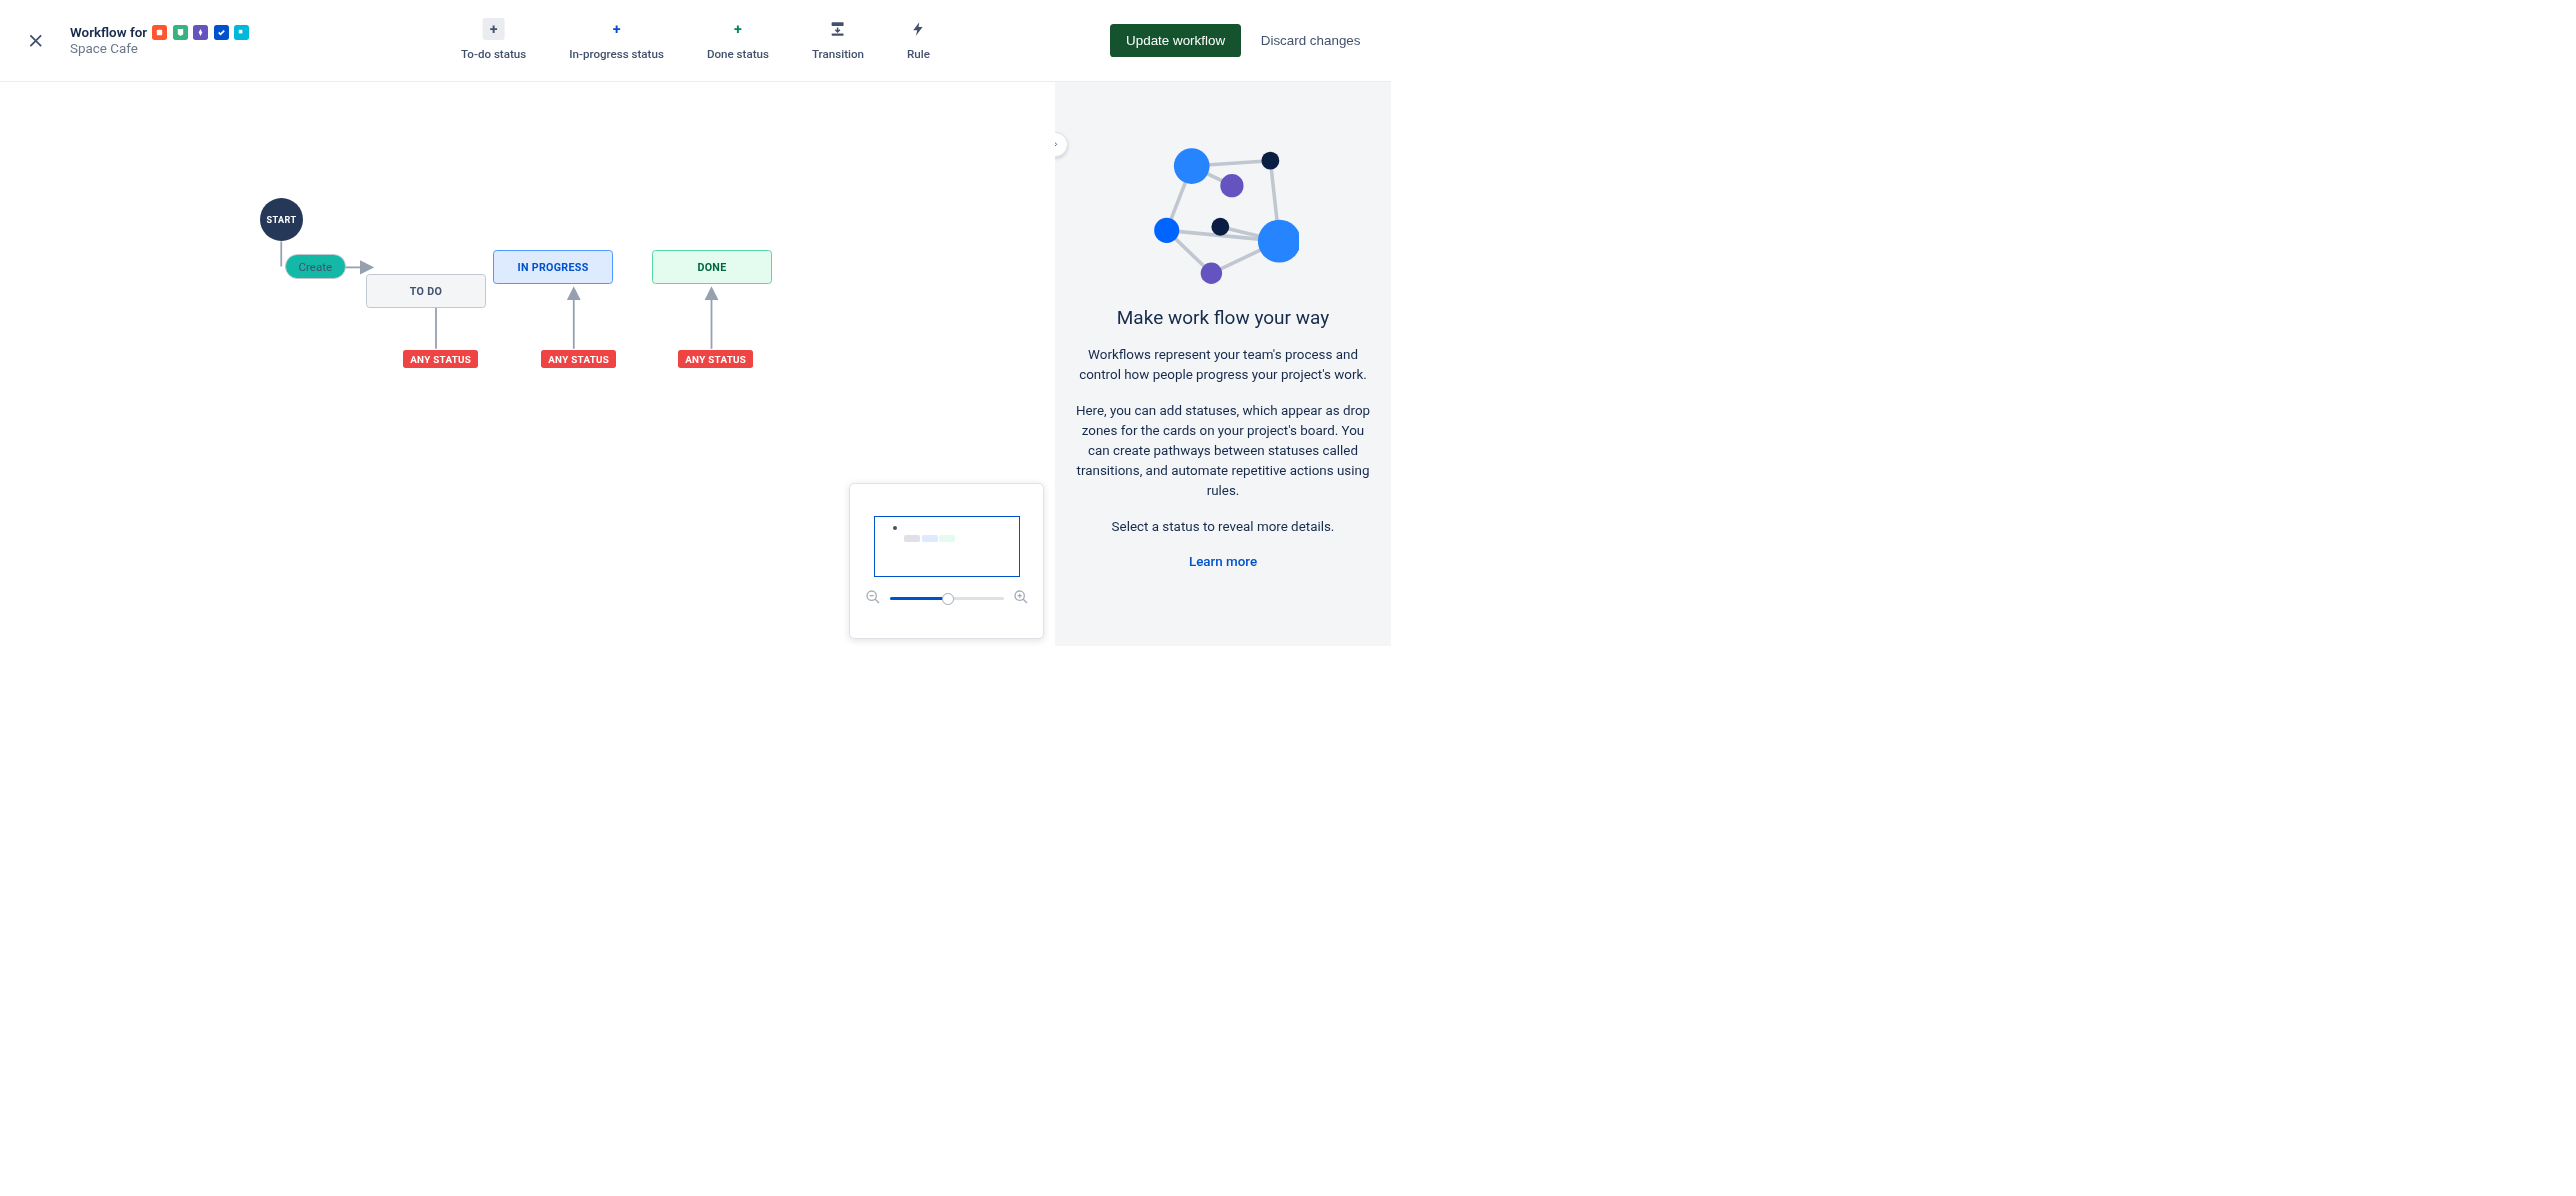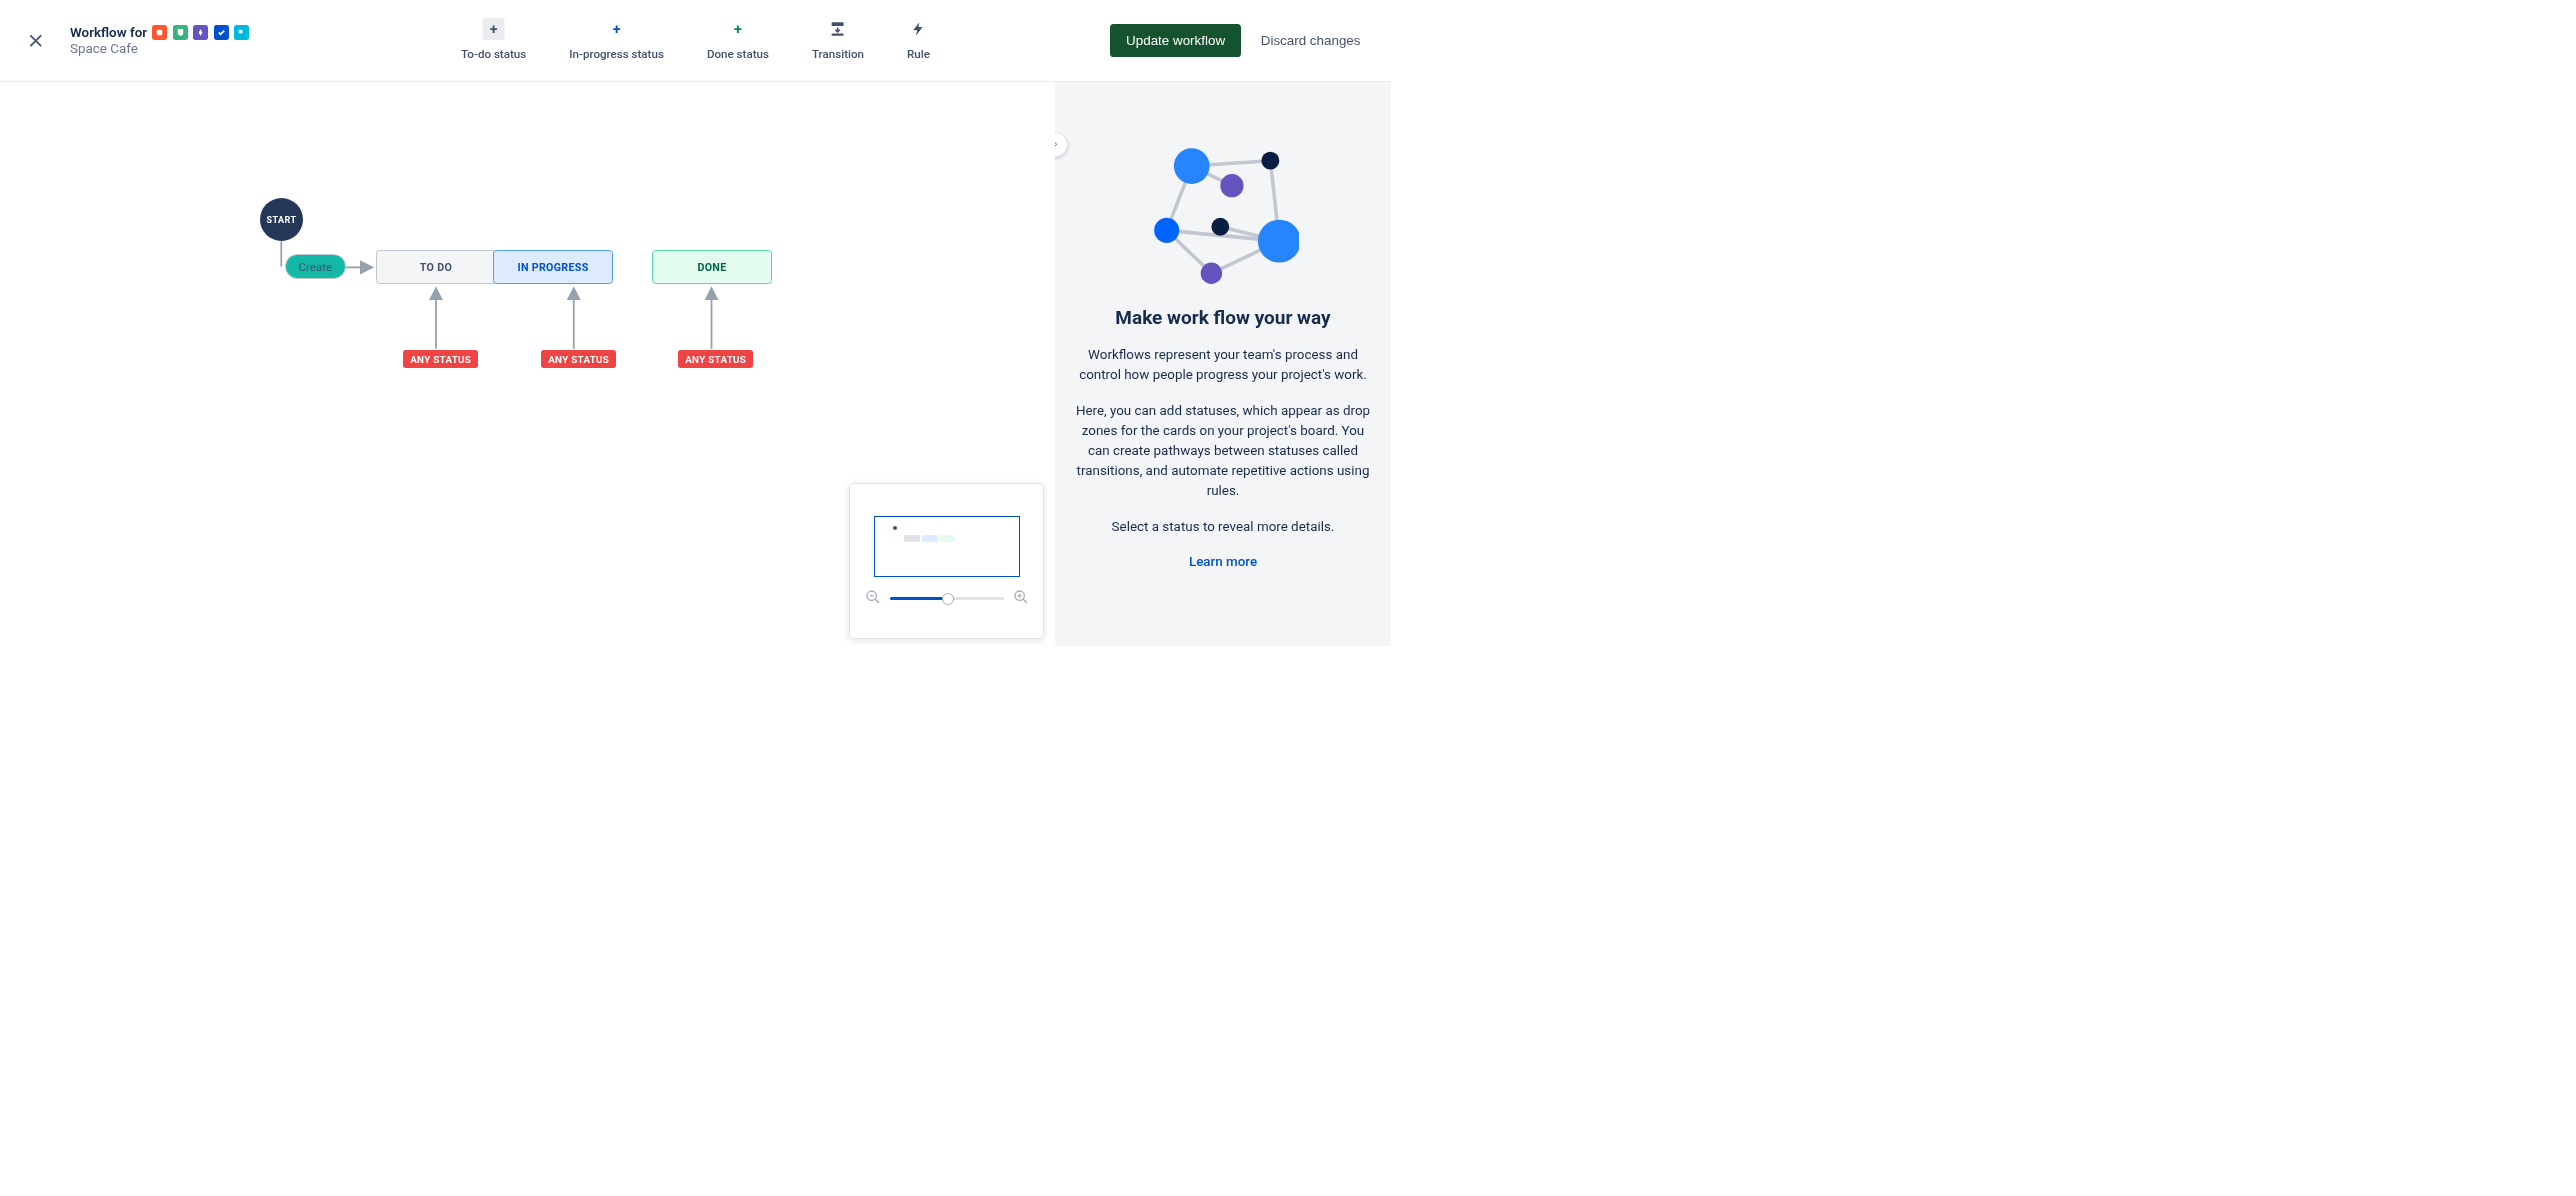--- a/index.html
+++ b/index.html
@@ -147,21 +147,21 @@
   height:34px;
   border-radius:3.6px;
   display:flex;
   align-items:center;
   justify-content:center;
   font-size:10.7px;
   font-weight:700;
   letter-spacing:0.3px;
   cursor:pointer;
 }
-.status-todo { left:313px; background:#F4F5F7; border:0.9px solid #C1C7D0; color:#42526E; }
+.status-todo { left:303px; background:#F4F5F7; border:0.9px solid #C1C7D0; color:#42526E;margin-top:24px; }
 .status-progress { left:430px; background:#DEEBFF; border:0.9px solid #4C9AFF; color:#0052CC; }
 .status-done { left:589px; background:#E3FCEF; border:0.9px solid #57D9A3; color:#006644; }
 
 .any-status-label {
   position:absolute;
   top:268px;
   background:#ef4444;
   color:#fff;
   font-size:9.8px;
   font-weight:700;
@@ -228,21 +228,21 @@
   background:#fff;
   border:0.9px solid #DFE1E6;
   box-shadow:0 1.8px 3.6px rgba(9,30,66,0.15);
   display:flex;
   align-items:center;
   justify-content:center;
   cursor:pointer;
   color:#42526E;
 }
 .panel-illustration { margin:27px auto 21.5px; display:flex; justify-content:center; }
-.panel-title { font-size:19px; font-weight:700; color:#172B4D; margin-bottom:16px; }
+.panel-title { font-size:19px; font-weight:400; color:#172B4D; margin-bottom:16px; }
 .panel-text { font-size:13.4px; color:#172B4D; line-height:1.5; margin-bottom:16px; }
 .learn-link { color:#0052CC; font-size:13.4px; font-weight:500; cursor:pointer; }
 </style>
 </head>
 <body>
 
 <div class="header">
   <div class="close-btn">
     <svg viewBox="0 0 24 24" fill="none">
         <path d="M6 6L18 18M6 18L18 6"></path>

